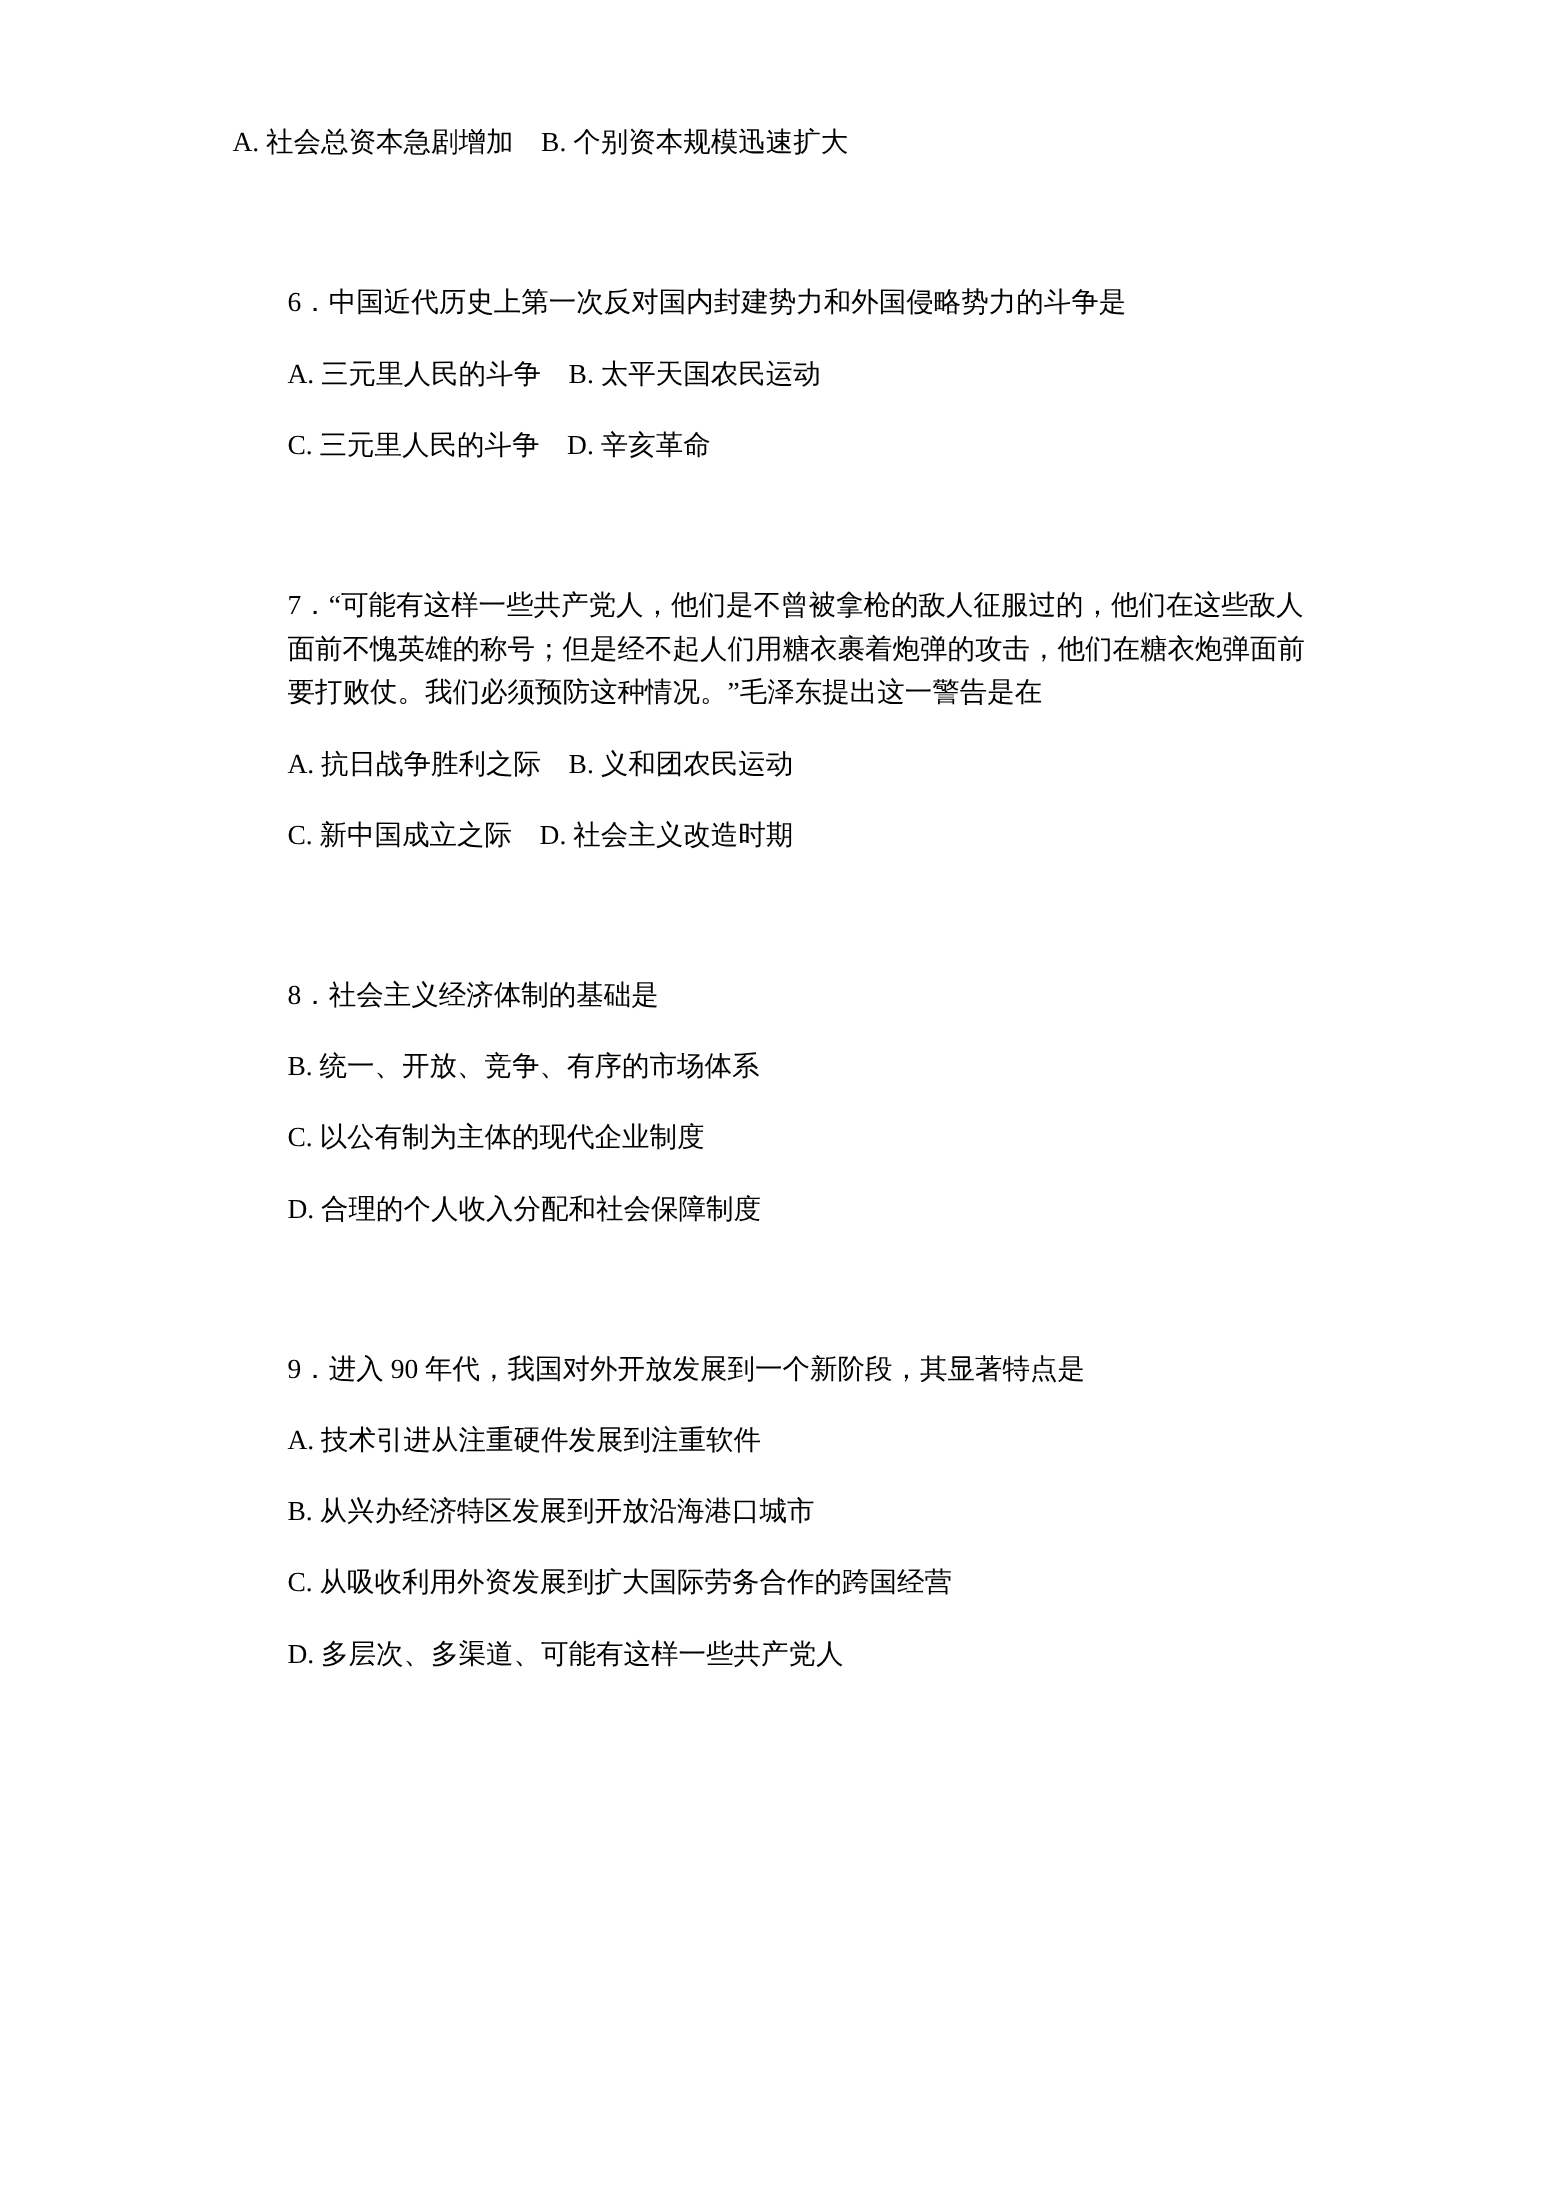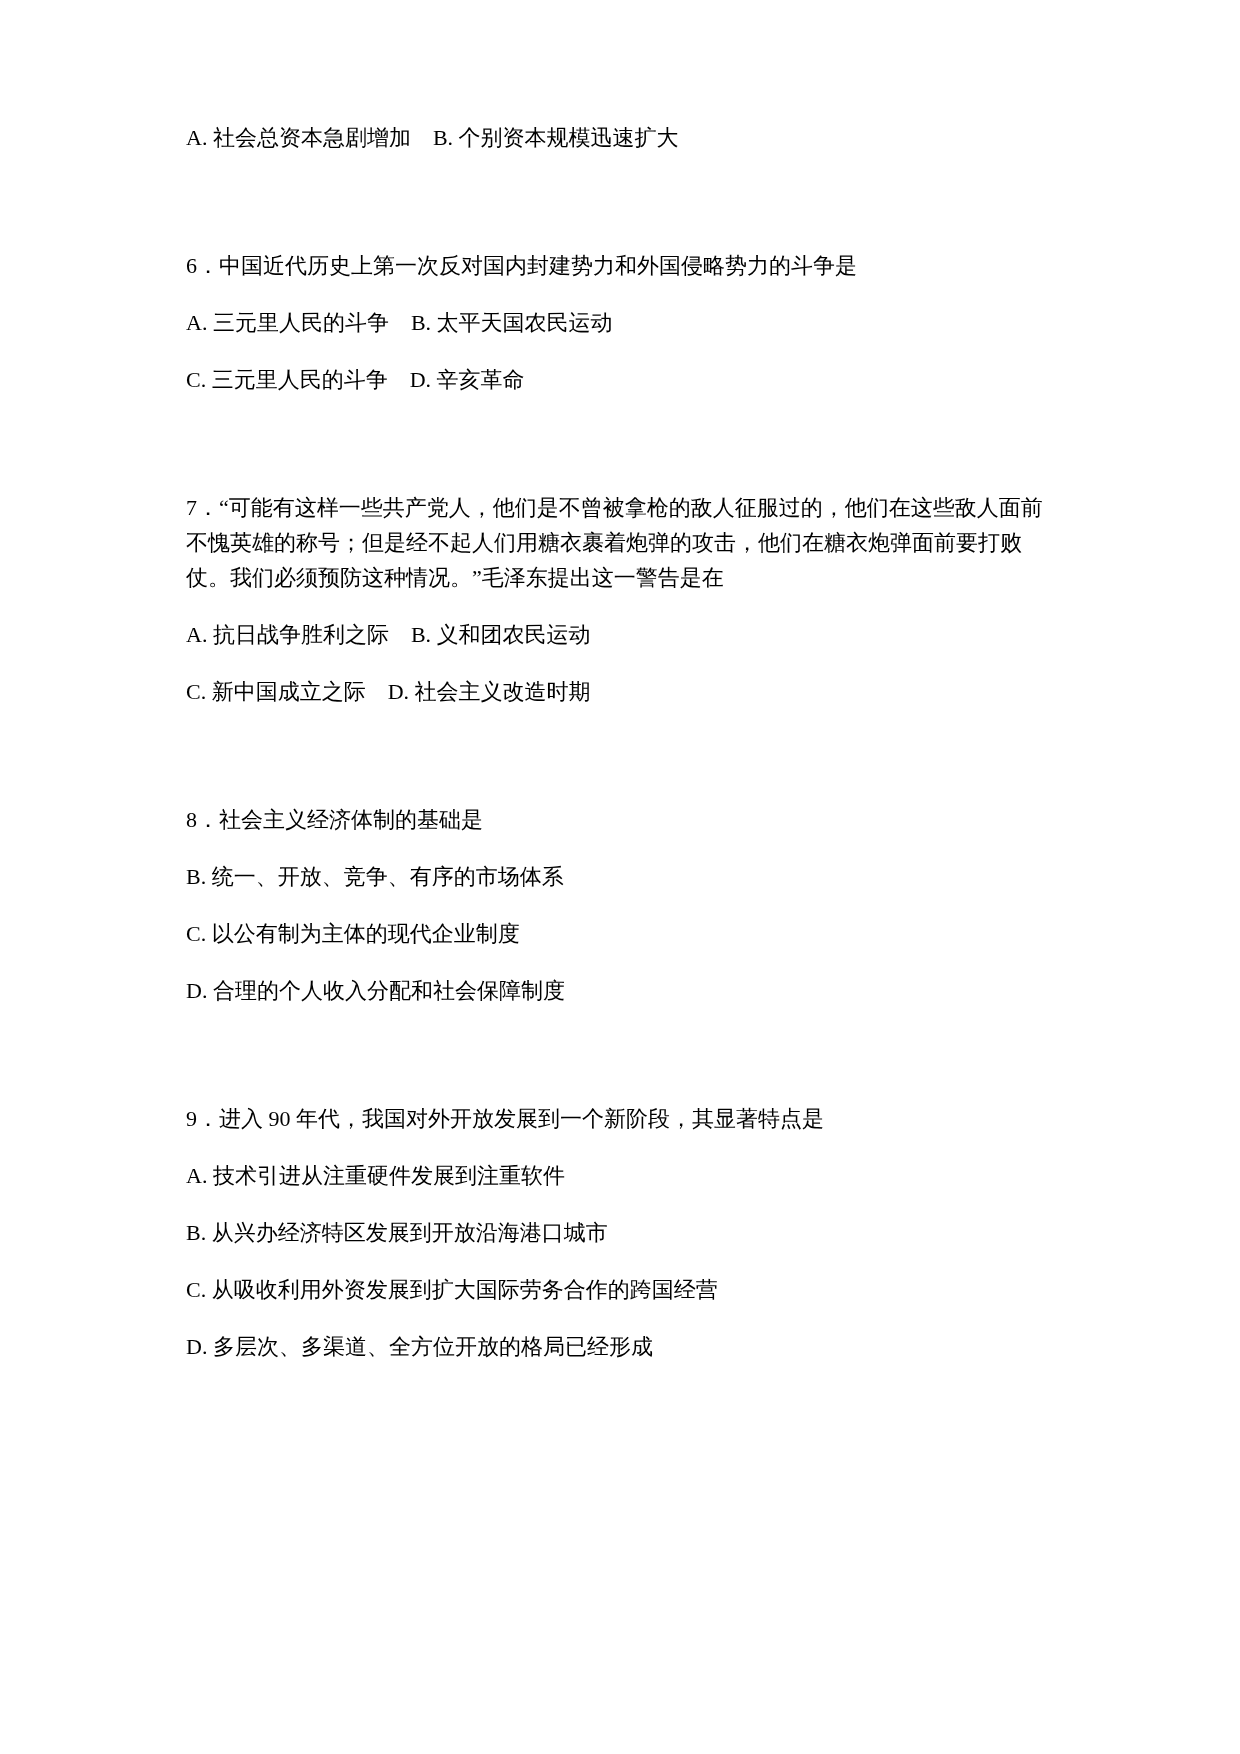--- a/index.html
+++ b/index.html
@@ -11,30 +11,31 @@
     width: 1240px;
     height: 1754px;
     overflow: hidden;
   }
   .doc-page {
     box-sizing: border-box;
     width: 1240px;
     height: 1754px;
     background: #ffffff;
     color: #000000;
-    padding: 120px 180px 0 186px;
+    padding: 96px 180px 0 186px;
     font-family: "Liberation Serif", "DejaVu Serif", serif;
     font-size: 22px;
     line-height: 35px;
   }
   .question {
     margin: 0;
   }
   .question + .question {
     margin-top: 93px;
+    margin-left: 44px;
   }
   .doc-line {
     margin: 0 0 22px 0;
     white-space: pre-wrap;
     text-align: left;
   }
 </style>
 </head>
 <body>
 
@@ -61,16 +62,16 @@
     <p class="doc-line">B. 统一、开放、竞争、有序的市场体系</p>
     <p class="doc-line">C. 以公有制为主体的现代企业制度</p>
     <p class="doc-line">D. 合理的个人收入分配和社会保障制度</p>
   </div>
 
   <div class="question">
     <p class="doc-line">9．进入 90 年代，我国对外开放发展到一个新阶段，其显著特点是</p>
     <p class="doc-line">A. 技术引进从注重硬件发展到注重软件</p>
     <p class="doc-line">B. 从兴办经济特区发展到开放沿海港口城市</p>
     <p class="doc-line">C. 从吸收利用外资发展到扩大国际劳务合作的跨国经营</p>
-    <p class="doc-line">D. 多层次、多渠道、全方位开放的格局已经形成</p>
+    <p class="doc-line">D. 多层次、多渠道、可能有这样一些共产党人</p>
   </div>
 
 </div>
 
 </body></html>

